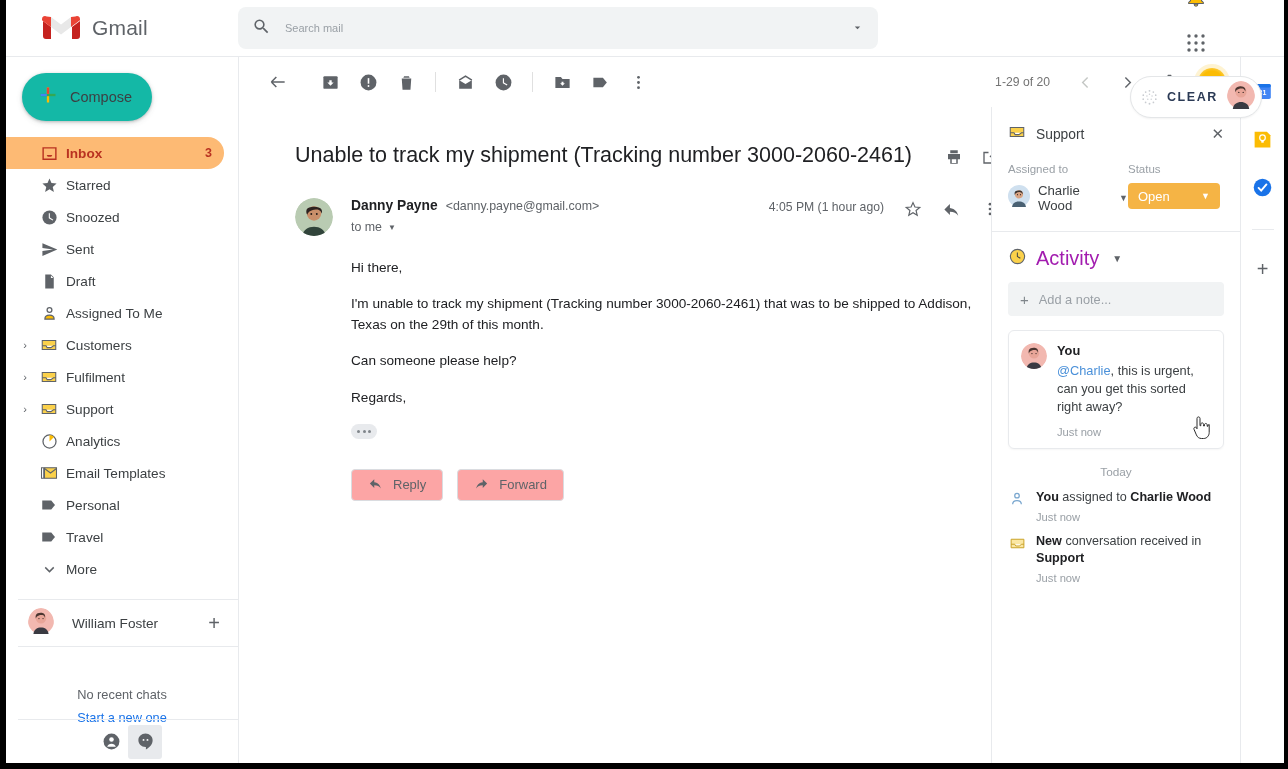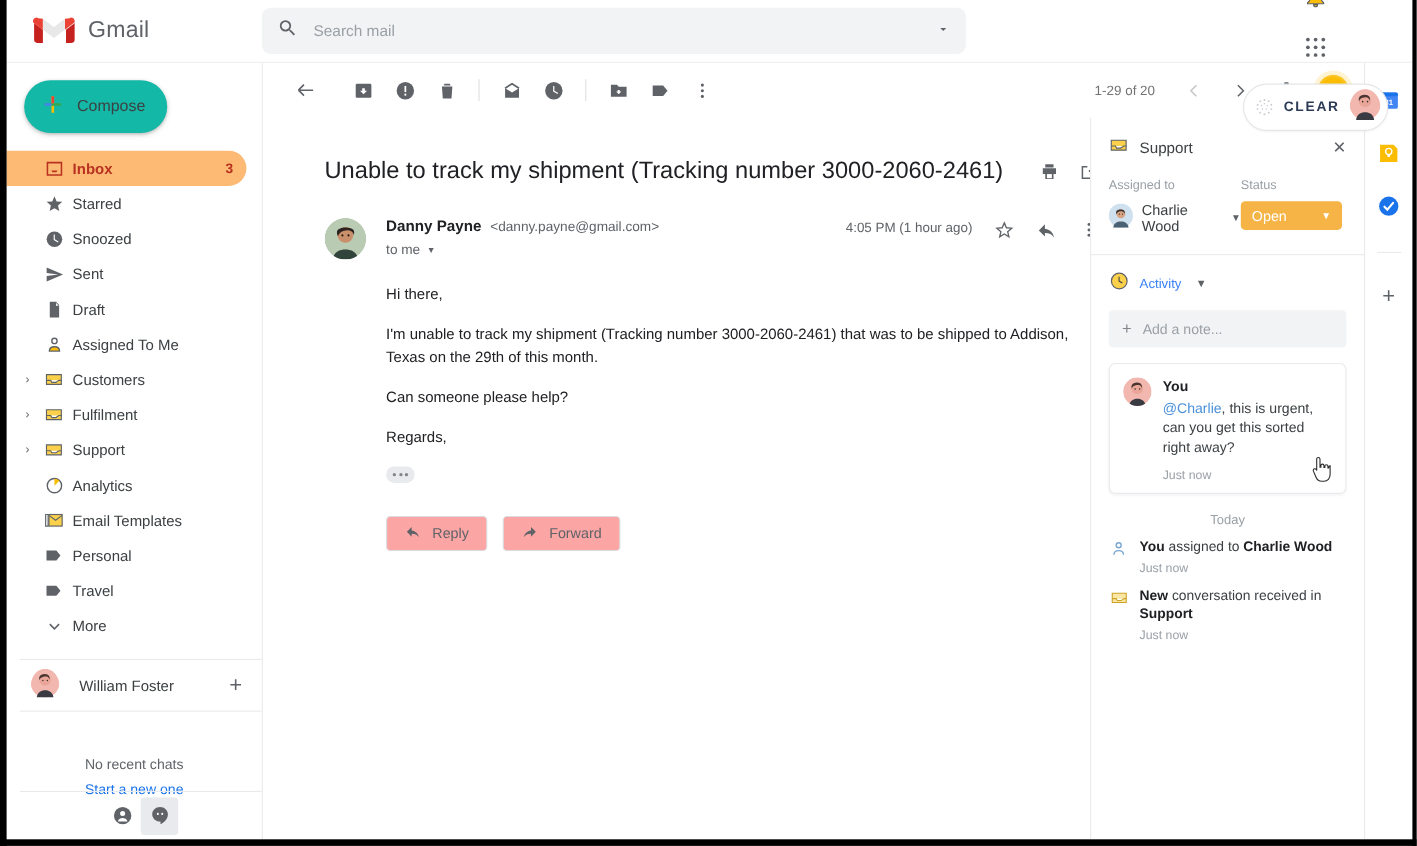--- a/index.html
+++ b/index.html
@@ -18,32 +18,32 @@
   .edge-l { position:absolute; left:0; top:0; width:6px; height:769px; background:#000; z-index:60;}
   .edge-b { position:absolute; left:0; bottom:0; width:1288px; height:6px; background:#000; z-index:60;}
   .edge-r { position:absolute; right:0; top:0; width:4px; height:769px; background:#000; z-index:60;}
 
   
   .header {
     position: absolute; top: 0; left: 6px; right: 4px; height: 56px;
     background: #fff; display: flex; align-items: center;
     z-index: 30;
   }
-  .brand { display:flex; align-items:center; gap:12px; width:228px; padding-left:24px; }
+  .brand { display:flex; align-items:center; gap:12px; width:228px; padding-left:36px; }
   .gmail-m { width:38px; height:28px; position:relative; }
   .gmail-word { font-size:21px; color:#5f6368; letter-spacing:.2px; }
 
   .search-wrap { flex: 0 0 auto; width: 640px; margin-left: 4px; }
   .search-box {
     height: 42px; background:#f1f3f4; border-radius:8px;
     display:flex; align-items:center; padding:0 14px; gap:14px;
   }
   .search-input {
     border:none; background:transparent; outline:none; flex:1;
-    font-size:14px; color:#8b5cf6; font-family:"Liberation Sans", sans-serif;
+    font-size:11px; color:#8b5cf6; font-family:"Liberation Sans", sans-serif;
   }
   .search-input::placeholder { color:#9aa0a6; }
   .search-caret { color:#5f6368; font-size:10px; }
 
   .header-right { margin-left:auto; display:flex; align-items:center; gap:20px; padding-right:22px;flex-direction:column; }
   .hicon { width:26px; height:26px; display:flex; align-items:center; justify-content:center; cursor:pointer; }
   .clear-badge {
     display:flex; align-items:center; gap:9px;
     border:1px solid #e4e6e8; border-radius:22px;
     padding:4px 6px 4px 10px; background:#fff;
@@ -176,21 +176,21 @@
   .status-pill {
     background:#f5b445; color:#fff; border-radius:4px;
     height:26px; width:92px; display:flex; align-items:center;
     padding:0 10px; font-size:13px; cursor:pointer;
   }
   .status-caret { margin-left:auto; font-size:9px; }
 
   .rp-div { height:1px; background:#e8eaed; margin:18px -16px 0 -16px; }
 
   .activity-head { display:flex; align-items:center; gap:9px; height:44px; margin-top:4px; cursor:pointer;}
-  .activity-label { font-size:12px; color:#3b82f6; }
+  .activity-label { font-size:20px; color:#a21caf; }
   .activity-caret { font-size:10px; color:#5f6368; margin-left:4px;}
 
   .add-note {
     background:#f1f3f4; border-radius:4px; height:34px;
     display:flex; align-items:center; gap:10px; padding:0 12px;
     cursor:pointer; margin-top:2px;
   }
   .add-note-plus { font-size:15px; color:#80868b; }
   .add-note-text { font-size:12.8px; color:#9aa0a6; }
 

